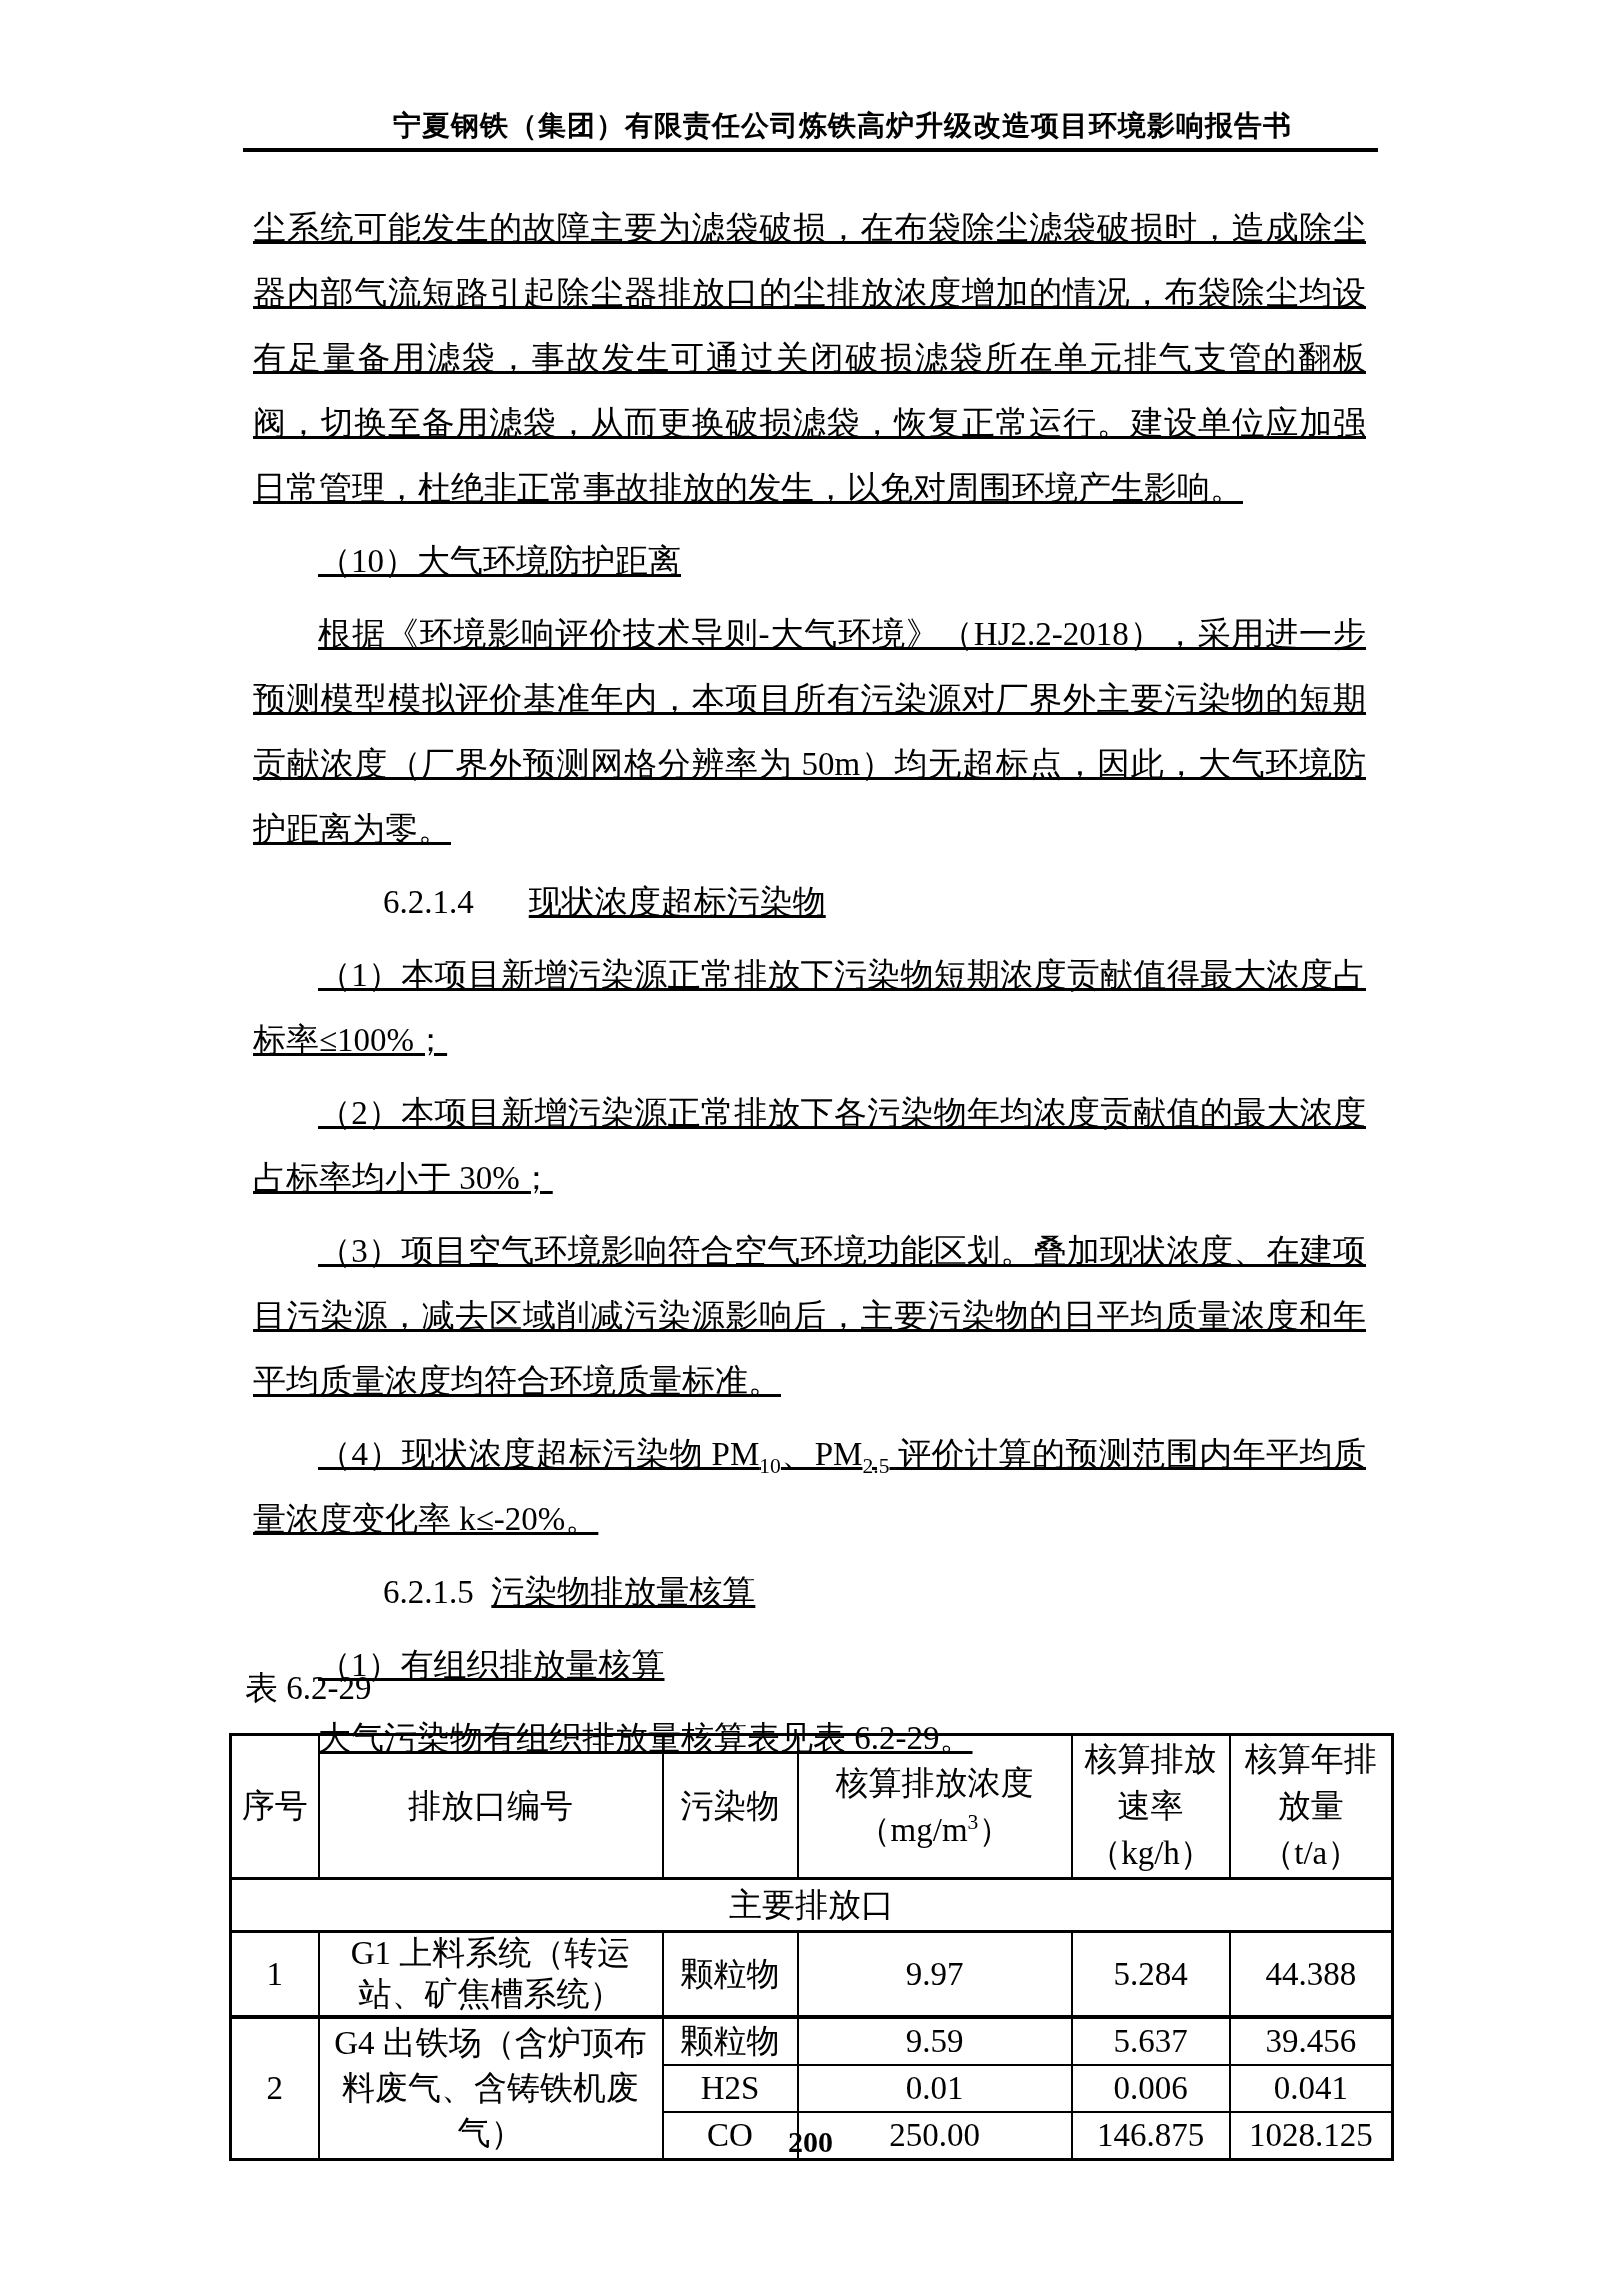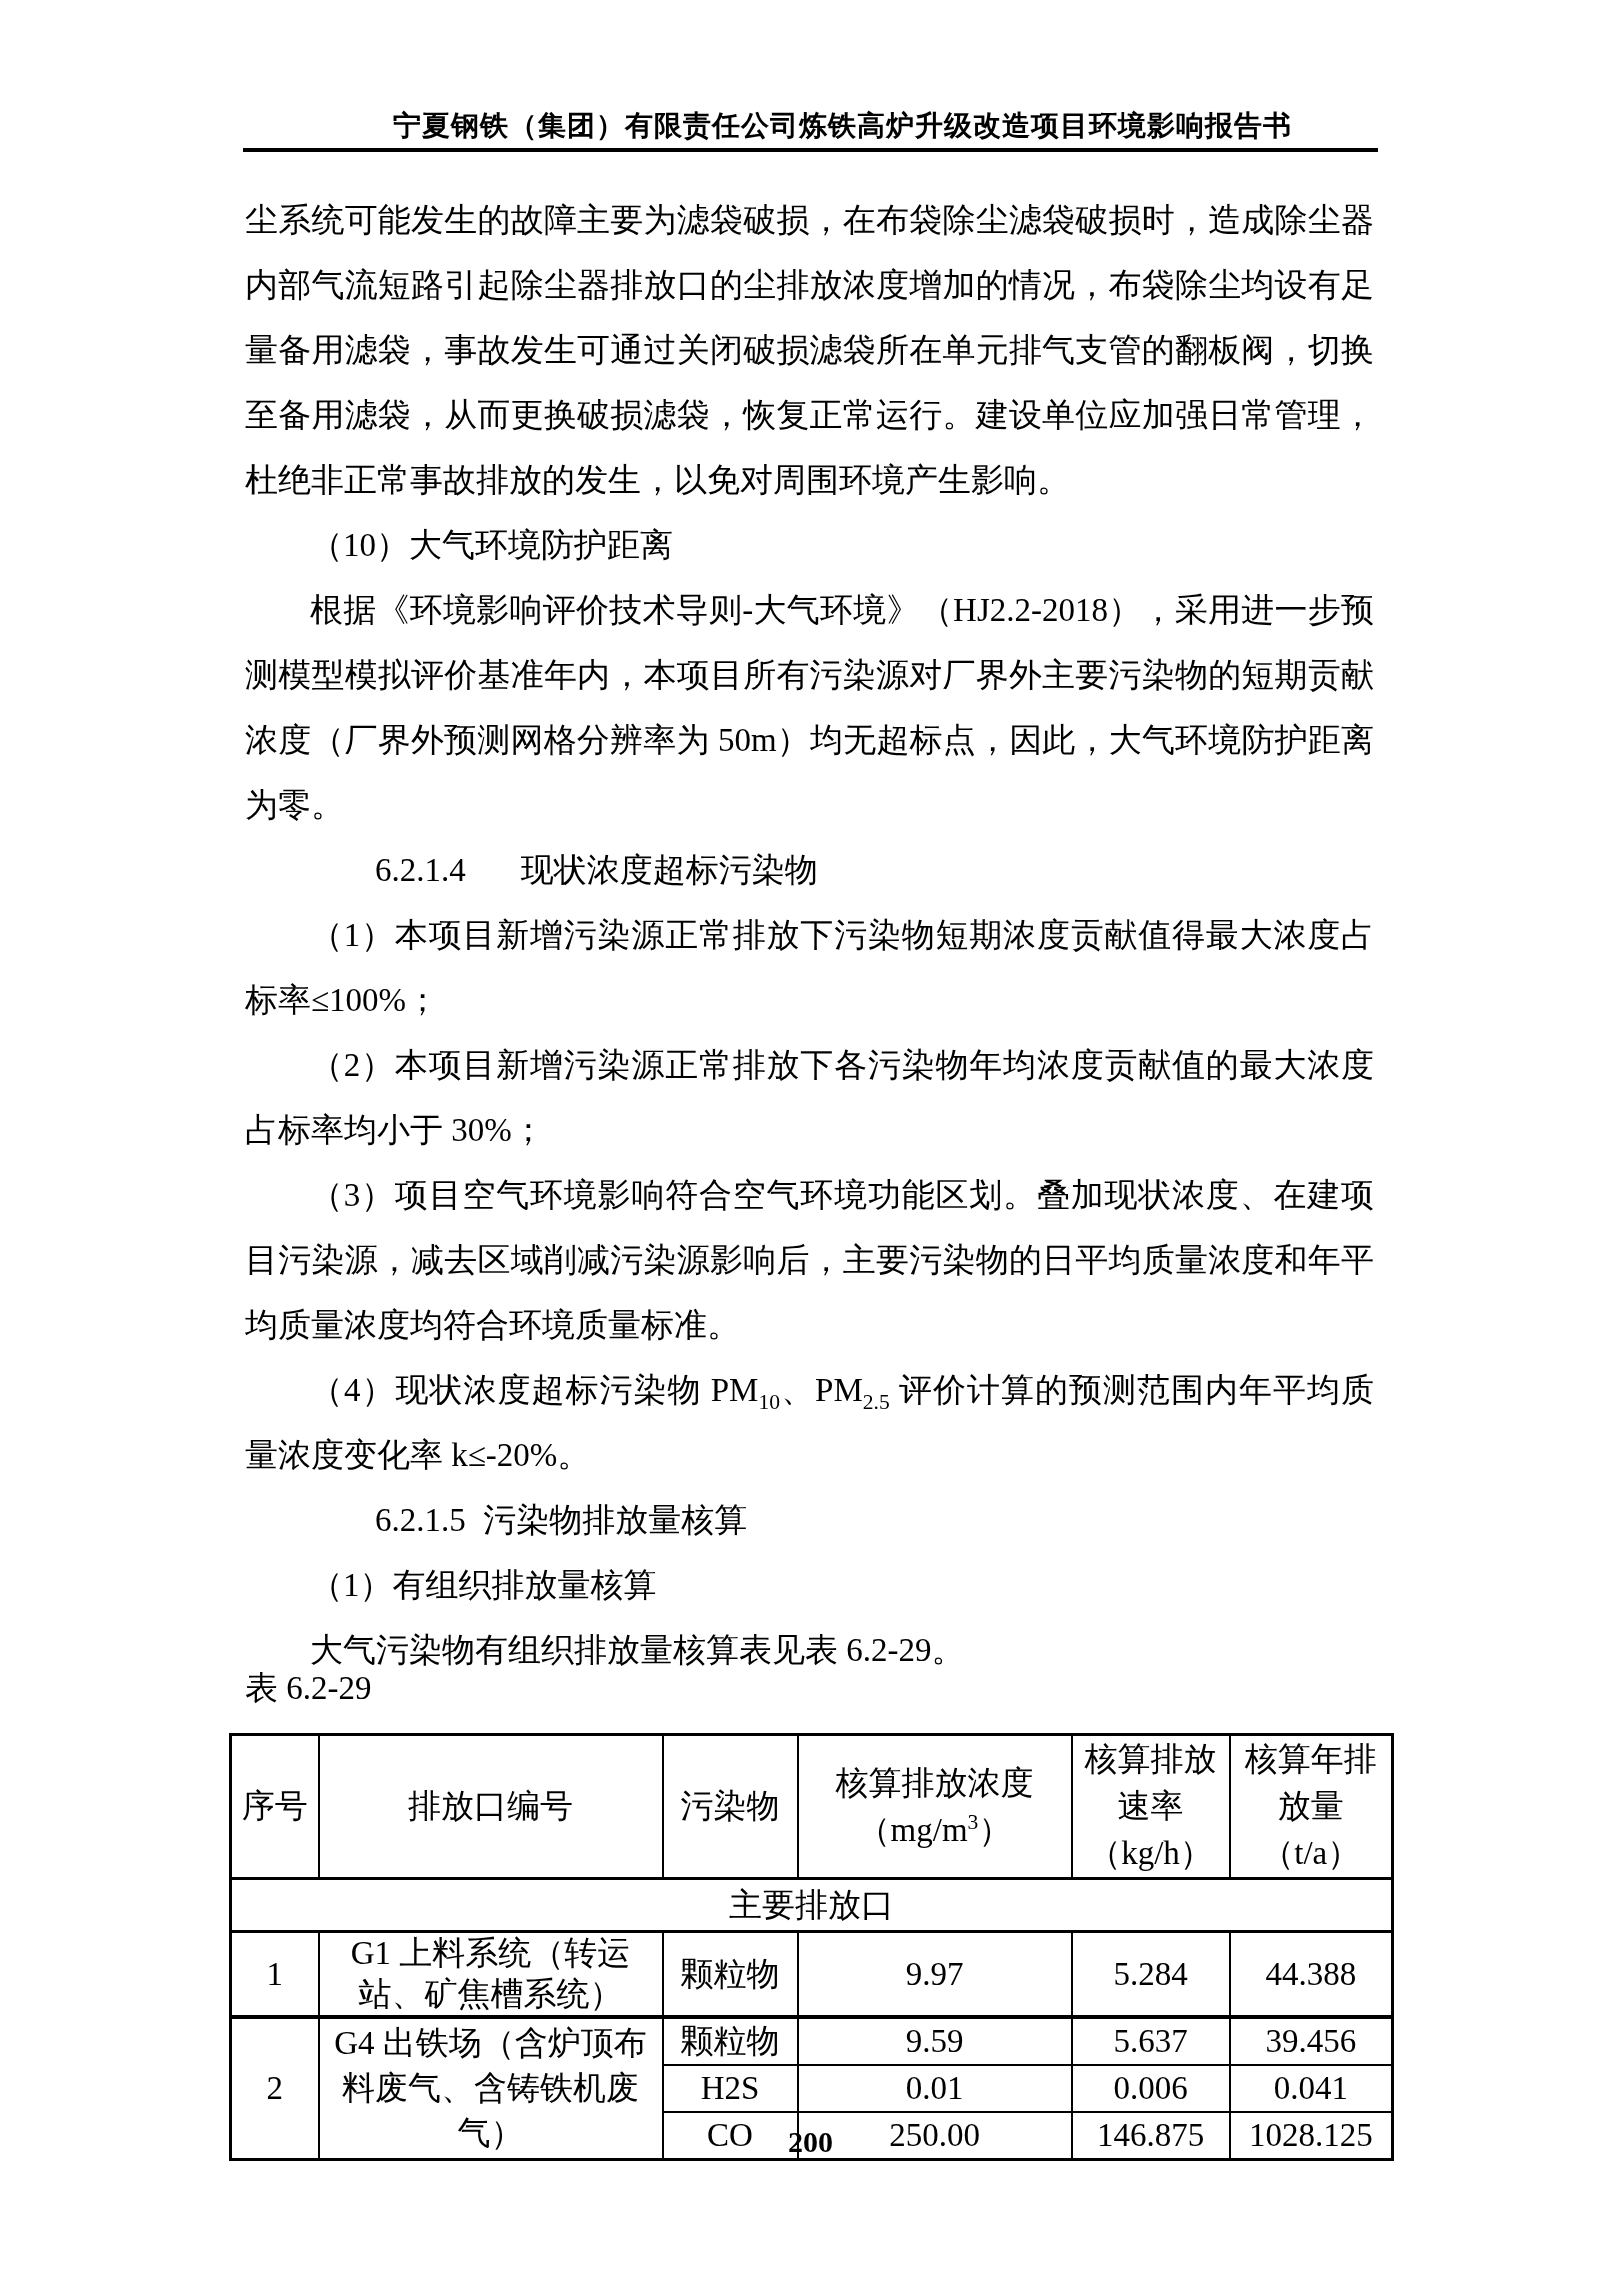--- a/index.html
+++ b/index.html
@@ -22,21 +22,21 @@
   .head-rule{
     position:absolute;top:148px;left:243px;width:1135px;height:3.9px;
     background:#000;
   }
   
   .body-text{
     position:absolute;top:188px;left:245px;width:1129px;
     font-size:33px;line-height:65px;
     text-align:justify;
   }
-  .body-text p{margin:0;padding:0;}
+  .body-text p{margin:8px;padding:0;text-decoration:underline;}
   .body-text p.ind{text-indent:65px;}
   .heading .num{display:inline-block;}
   .heading .gap-wide{display:inline-block;width:55px;}
   .heading .gap-narrow{display:inline-block;width:17.6px;}
   sub.small{font-size:21.6px;line-height:0;}
   sup.small{font-size:21.6px;line-height:0;}
   
   .tbl-caption{
     position:absolute;top:1666px;left:245px;width:1129px;
     font-size:33px;line-height:45px;

